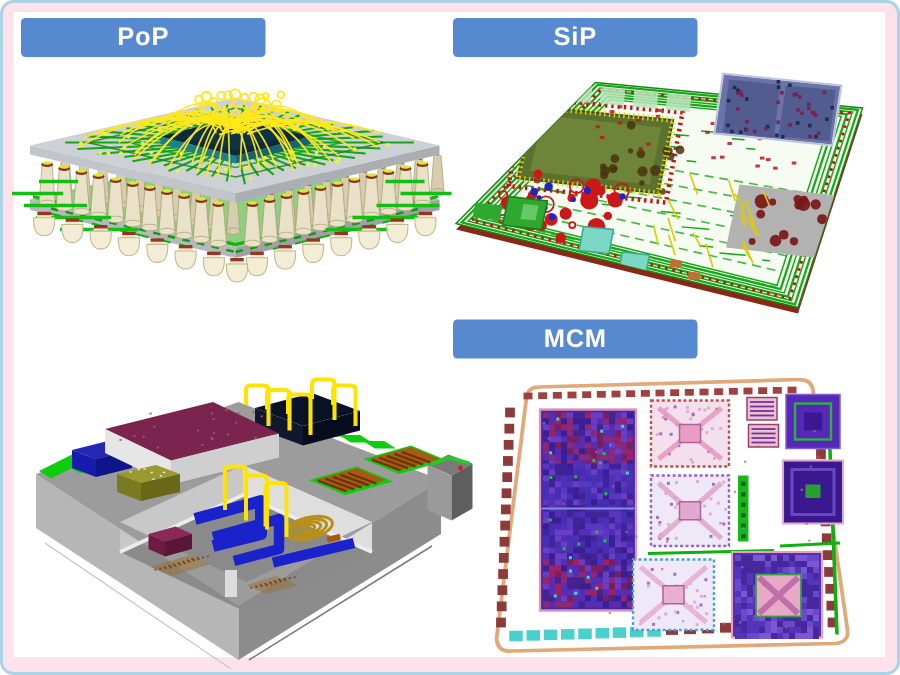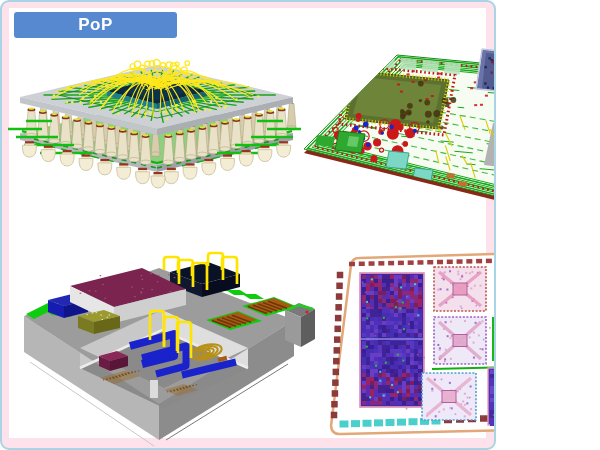--- a/index.html
+++ b/index.html
@@ -1,33 +1,35 @@
 <!DOCTYPE html>
 <html style="--frame-border: #a9d4e6; --frame-fill: #fde2ec; --label-bg: #5689d0; --label-text: #ffffff; --canvas: #ffffff;"><head>
 <meta charset="utf-8">
 <style>
   html,body{margin:0;padding:0}
-  .page{position:relative;width:496px;height:450px;box-sizing:border-box;
+  .page{position:relative;width:600px;height:450px;box-sizing:border-box;
     background:var(--frame-fill,#fde2ec);
     border:2px solid var(--frame-border,#a9d4e6);
     border-radius:9px;overflow:hidden;font-family:"Liberation Sans",sans-serif}
   .content{position:absolute;left:7px;top:6px;right:8px;bottom:10px;background:var(--canvas,#fff)}
   .panel-label{position:absolute;width:163px;height:26px;border-radius:3px;
     background:var(--label-bg,#5689d0);color:var(--label-text,#fff);
     display:flex;align-items:center;justify-content:center;
     font-size:17px;font-weight:bold;letter-spacing:.5px}
   svg{position:absolute;overflow:visible}
 </style>
 </head>
 <body>
 
 <div class="page">
   <div class="content"></div>
 
   <div class="panel-label" style="left:12px;top:10px">PoP</div>
+  <div class="panel-label" style="left:300px;top:10px">SiP</div>
+  <div class="panel-label" style="left:300px;top:211px">MCM</div>
 
   <svg id="svg-pop" style="left:10px;top:45px" width="285" height="135" viewBox="0 0 285 135">
     <defs>
       <clipPath id="popmidclip">
           <polygon points="0,58 8,56 145,88 281,56 285,58 285,135 0,135"></polygon>
         </clipPath>
     </defs>
     <g id="pop-lower">
       <polygon points="8,86 145,54 281,86 145,118" fill="#8fcf7f"></polygon>
       <polygon points="8,86 145,118 145,125 8,93" fill="#b4b8bd"></polygon>

